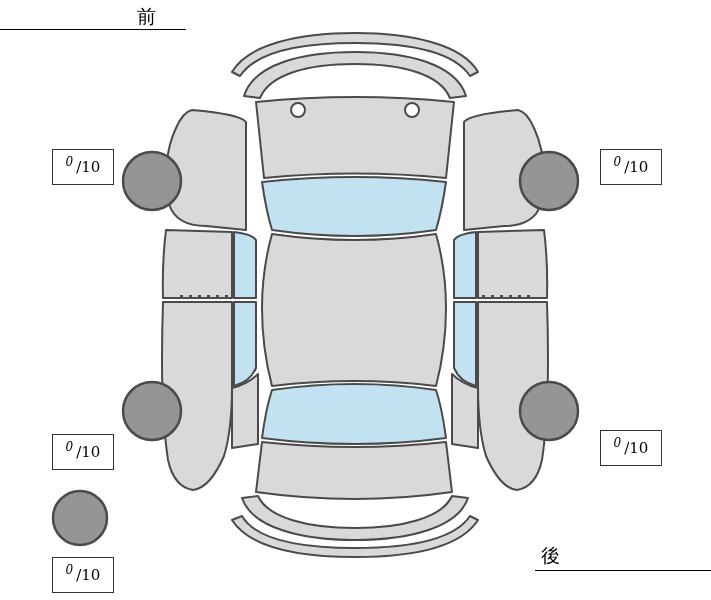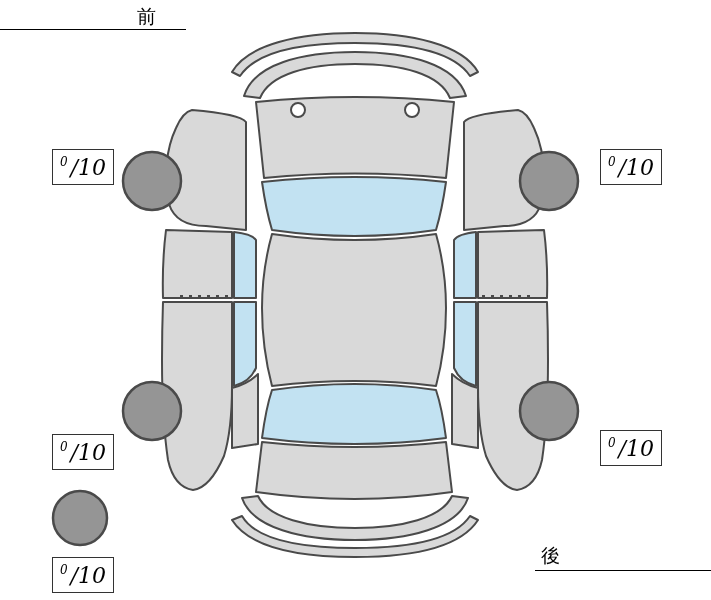--- a/index.html
+++ b/index.html
@@ -38,22 +38,21 @@
     justify-content:center;
     gap:3px;
     font-family:"DejaVu Serif", serif;
   }
   .score-box .num {
     font-size:12px;
     font-style:italic;
     transform:translateY(-5px);
   }
   .score-box .den {
-    font-size:22px;
-    font-style:italic;
+    font-size:15px;
   }
 </style>
 </head>
 <body>
 
 <div class="canvas">
 
   <div class="label" style="left:137px; top:4px;">前</div>
   <div class="rule" style="left:0; top:29px; width:186px;"></div>
 

